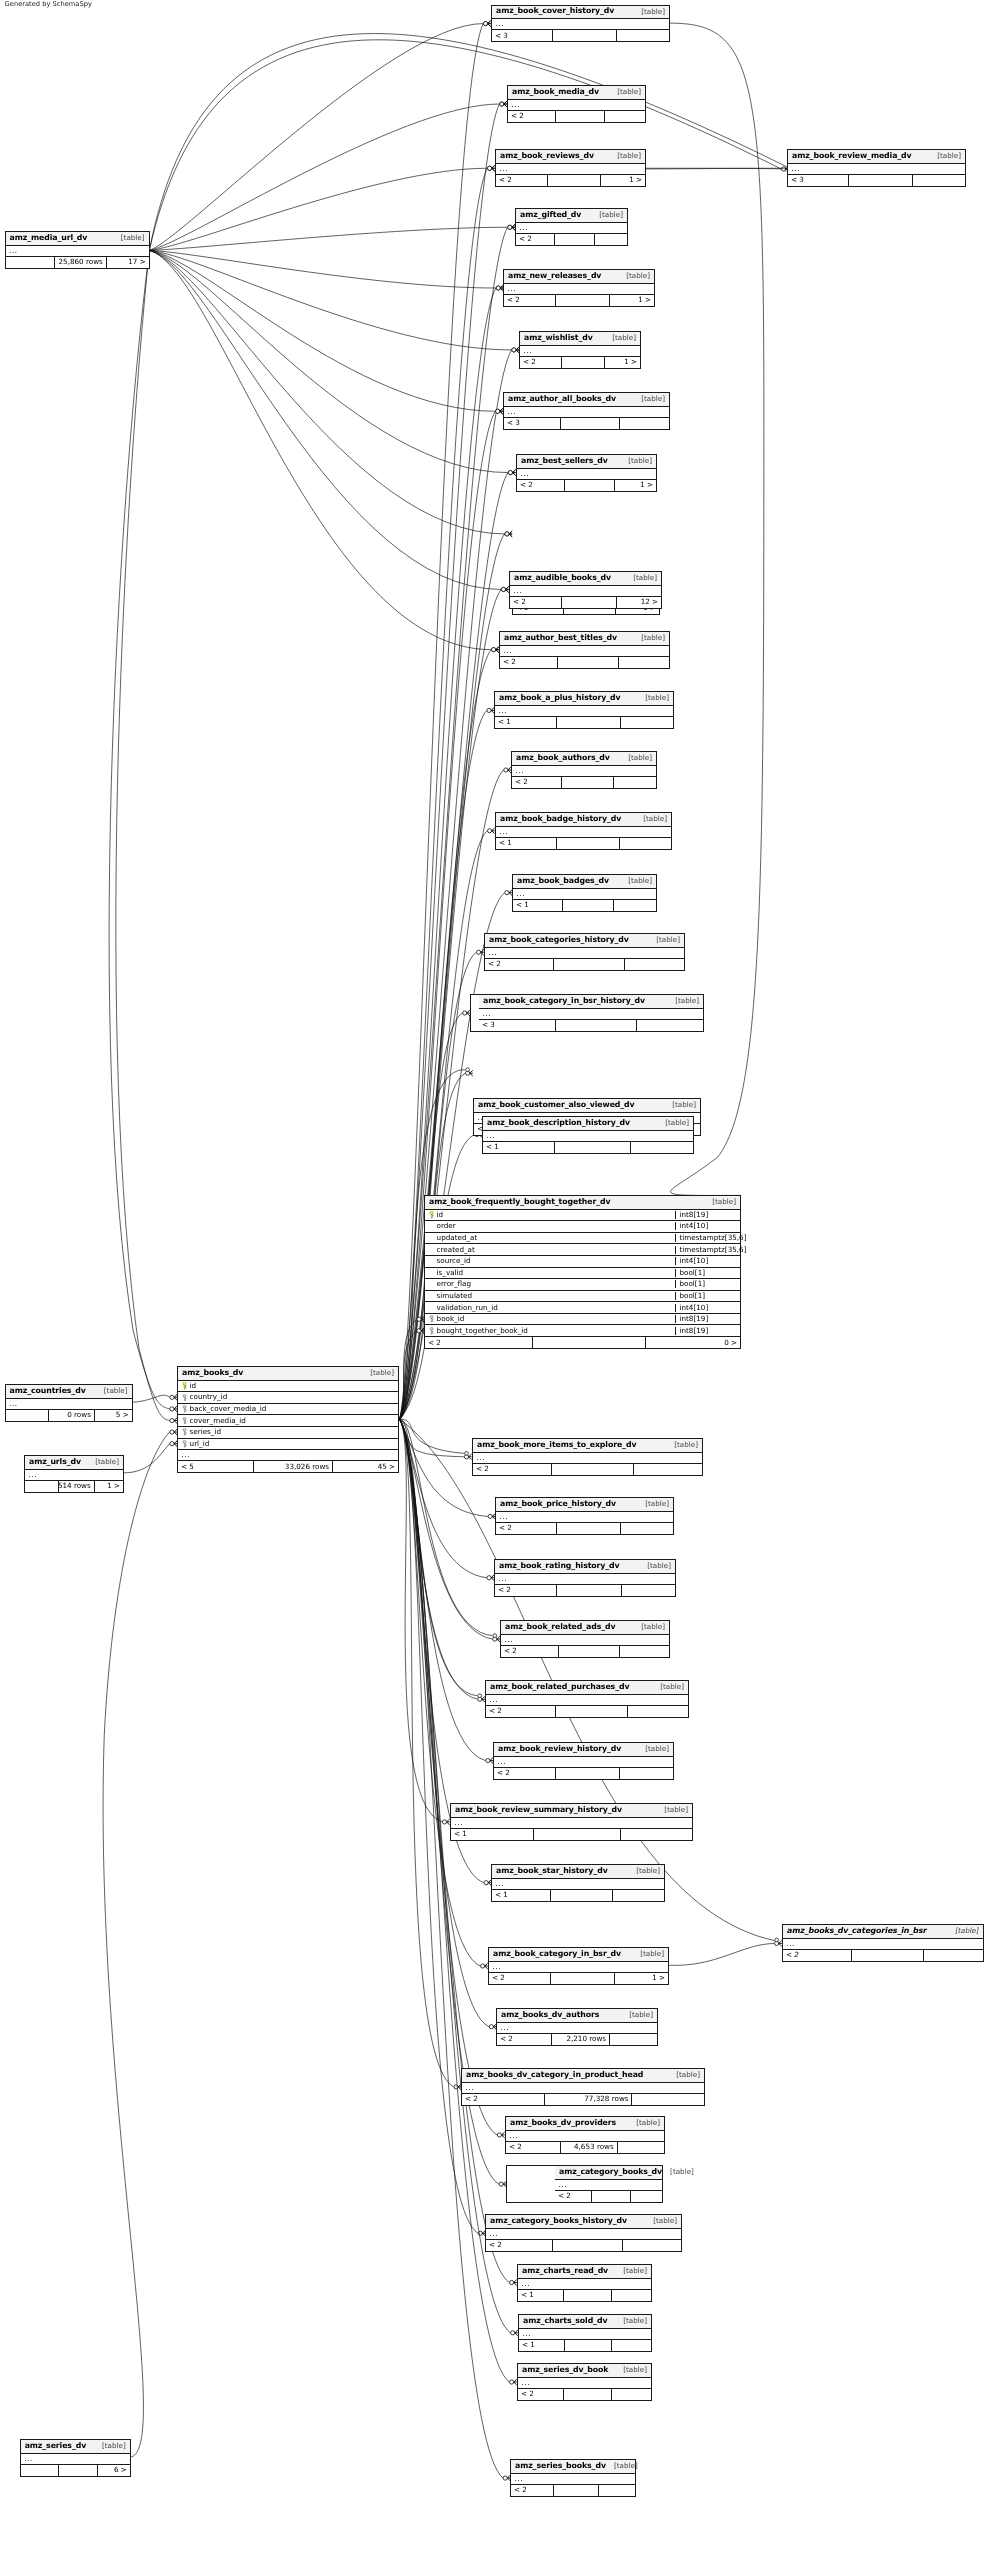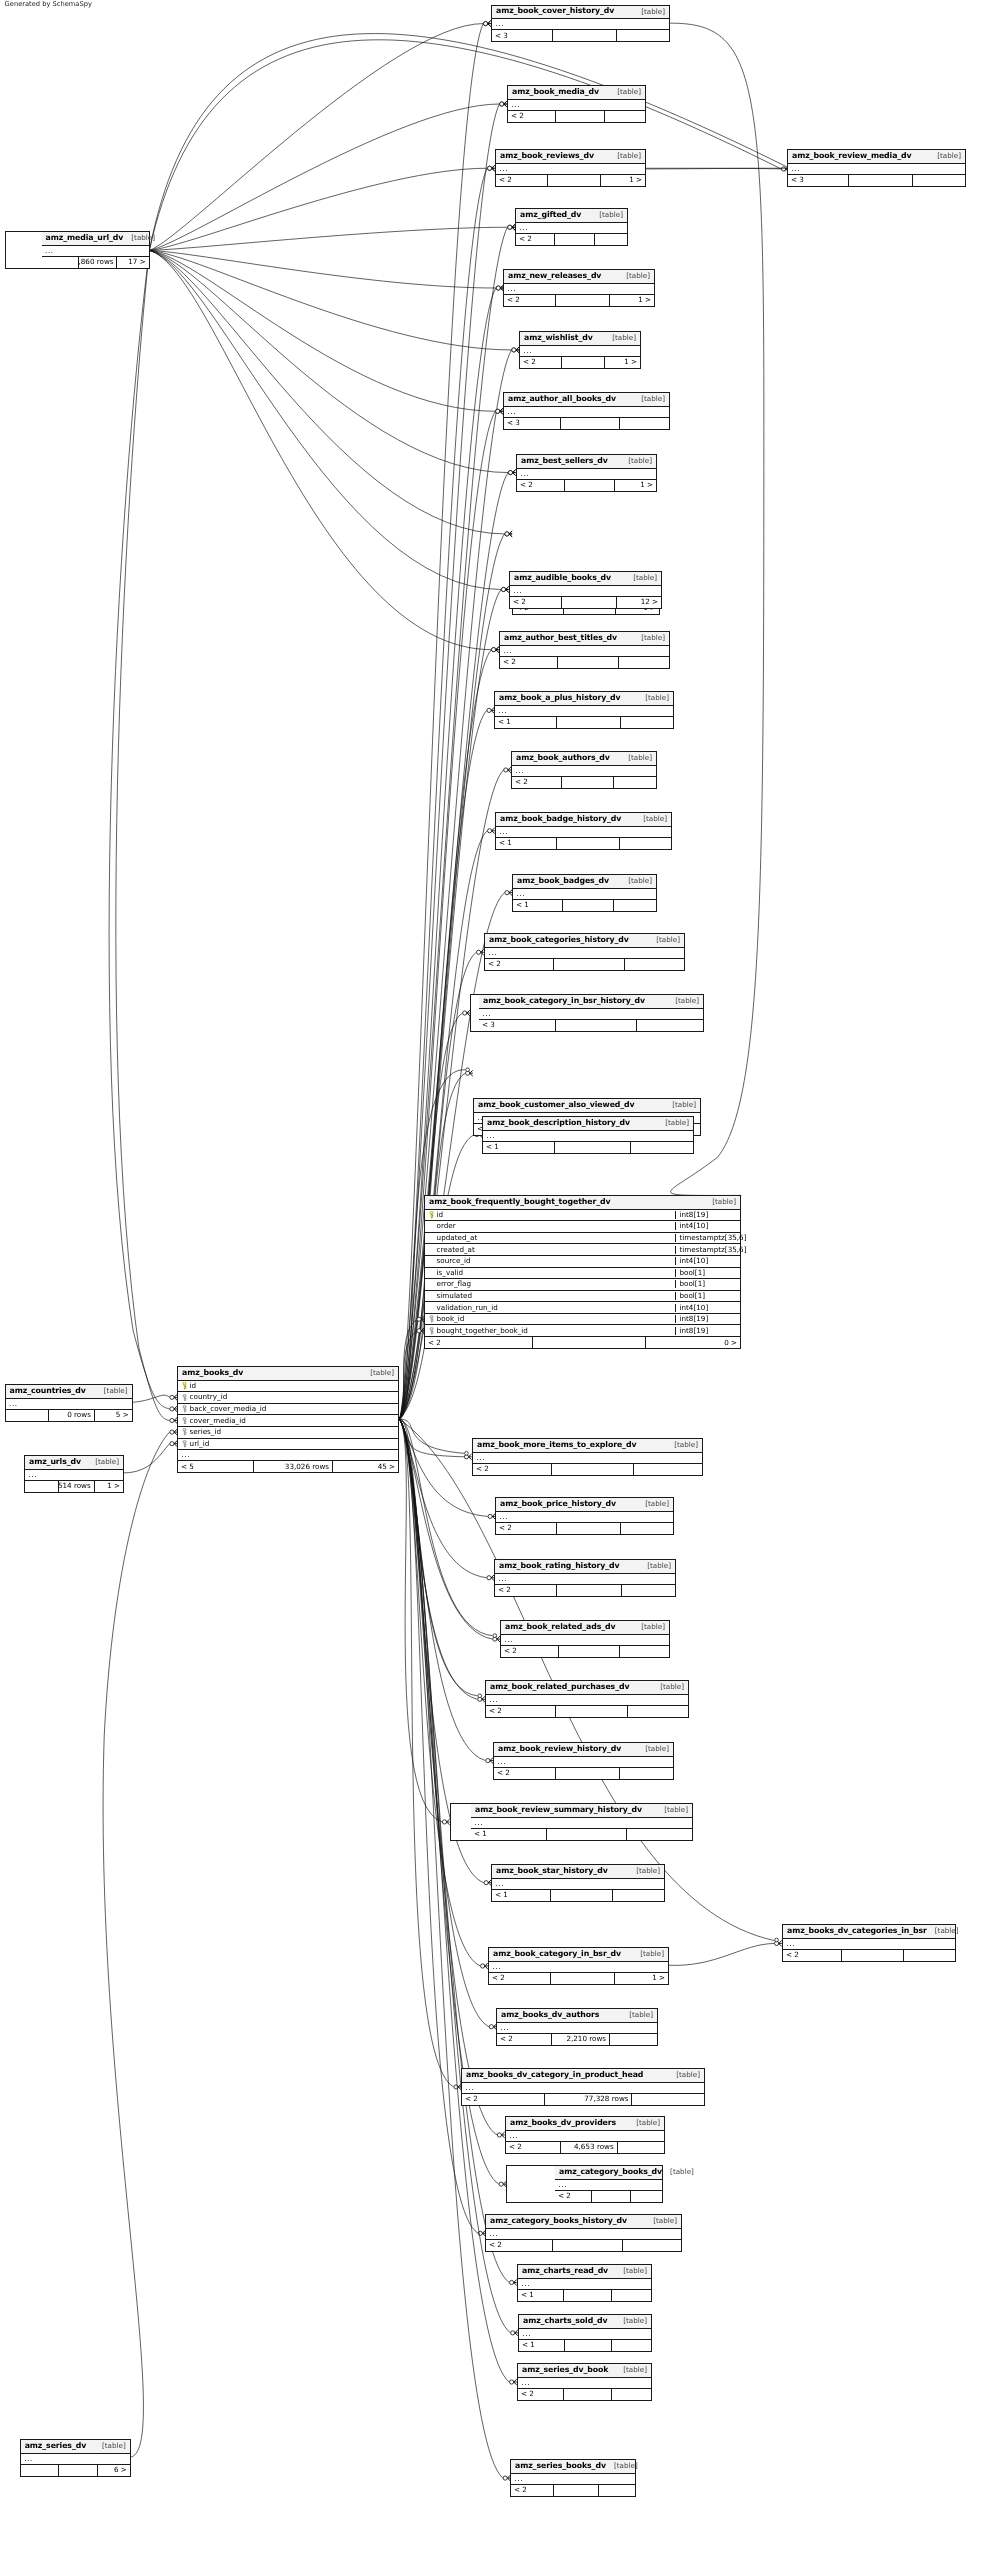--- a/index.html
+++ b/index.html
@@ -303,21 +303,21 @@
       <path d="M 690 2452.5 C 730 2452.5, 705 2920.76, 825 2930.76" stroke="#111" stroke-width="1.15" fill="none"></path>
       <circle cx="829" cy="2930.76" r="3.2" fill="#fff" stroke="#111" stroke-width="1.3"></circle>
       <path d="M 1155 3396.5 C 1240 3400, 1280 3360, 1338 3358.76" stroke="#111" stroke-width="1.15" fill="none"></path>
       <path d="M 690 2452.5 C 900 2600, 1000 3280, 1338 3353.76" stroke="#111" stroke-width="1.15" fill="none"></path>
       <circle cx="1342" cy="3358.76" r="3.6" fill="#fff" stroke="#111" stroke-width="1.4"></circle>
       <path d="M 1345.6 3358.76 L 1351 3353.76 M 1345.6 3358.76 L 1351 3358.76 M 1345.6 3358.76 L 1351 3363.76" stroke="#111" stroke-width="1.6" fill="none"></path>
       <circle cx="1342" cy="3352.76" r="3.2" fill="#fff" stroke="#111" stroke-width="1.3"></circle>
       <path d="M 1116 290.76 L 1363 290.76" stroke="#111" stroke-width="1.15" fill="none"></path>
     </svg>
   <div id="tables-layer">
-      <div class="tbl" style="left: 4.6px; top: 231px; width: 145px; padding-left: 36px;">
+      <div class="tbl" style="left: 4.6px; top: 231px; width: 145px;">
         <div class="tbl-title">
           <span class="tbl-name">amz_media_url_dv</span>
           <span class="tbl-tag">[table]</span>
         </div>
         <div class="tbl-body"></div>
         <div class="ellipsis-row">...</div>
         <div class="foot">
           <div class="f-left"></div>
           <div class="f-mid">25,860 rows</div>
           <div class="f-right">17 &gt;</div>
@@ -905,21 +905,21 @@
           <span class="tbl-tag">[table]</span>
         </div>
         <div class="tbl-body"></div>
         <div class="ellipsis-row">...</div>
         <div class="foot">
           <div class="f-left">&lt; 2</div>
           <div class="f-mid"></div>
           <div class="f-right"></div>
         </div>
       </div>
-      <div class="tbl" style="left: 450px; top: 1803px; width: 243px; padding-left: 20px;">
+      <div class="tbl" style="left: 450px; top: 1803px; width: 243px;">
         <div class="tbl-title">
           <span class="tbl-name">amz_book_review_summary_history_dv</span>
           <span class="tbl-tag">[table]</span>
         </div>
         <div class="tbl-body"></div>
         <div class="ellipsis-row">...</div>
         <div class="foot">
           <div class="f-left">&lt; 1</div>
           <div class="f-mid"></div>
           <div class="f-right"></div>
@@ -931,21 +931,21 @@
           <span class="tbl-tag">[table]</span>
         </div>
         <div class="tbl-body"></div>
         <div class="ellipsis-row">...</div>
         <div class="foot">
           <div class="f-left">&lt; 1</div>
           <div class="f-mid"></div>
           <div class="f-right"></div>
         </div>
       </div>
-      <div class="tbl" style="left: 782px; top: 1924px; width: 174px;">
+      <div class="tbl" style="left: 782px; top: 1924px; width: 202px; font-style: italic;">
         <div class="tbl-title">
           <span class="tbl-name">amz_books_dv_categories_in_bsr</span>
           <span class="tbl-tag">[table]</span>
         </div>
         <div class="tbl-body"></div>
         <div class="ellipsis-row">...</div>
         <div class="foot">
           <div class="f-left">&lt; 2</div>
           <div class="f-mid"></div>
           <div class="f-right"></div>

